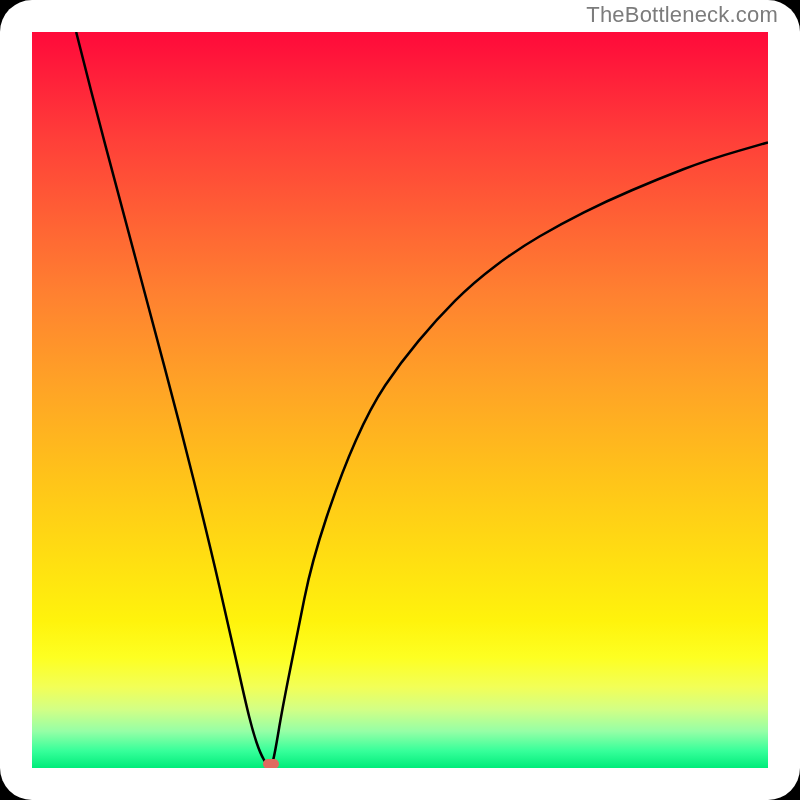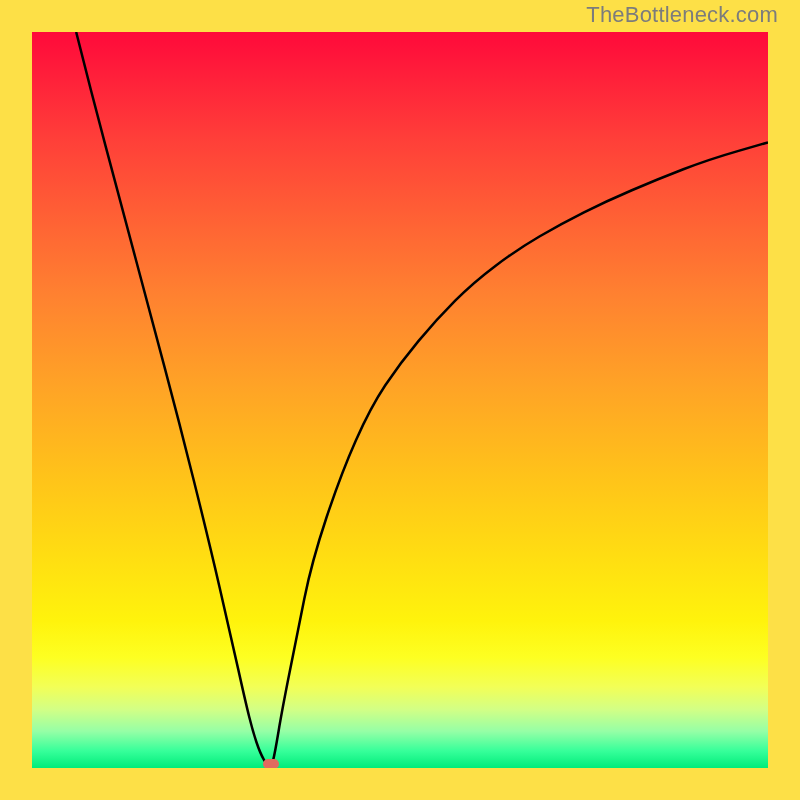--- a/index.html
+++ b/index.html
@@ -8,21 +8,22 @@
     width: 800px;
     height: 800px;
     background: #000;
     font-family: Arial, Helvetica, sans-serif;
     overflow: hidden;
   }
   .frame {
     position: relative;
     width: 800px;
     height: 800px;
-    background: #fde047;
+    background: #ffffff;
+    border-radius: 32px;
   }
   .watermark {
     position: absolute;
     top: 2px;
     right: 22px;
     color: #7c7c7c;
     font-size: 22px;
     font-weight: 500;
     letter-spacing: 0.2px;
     z-index: 50;

